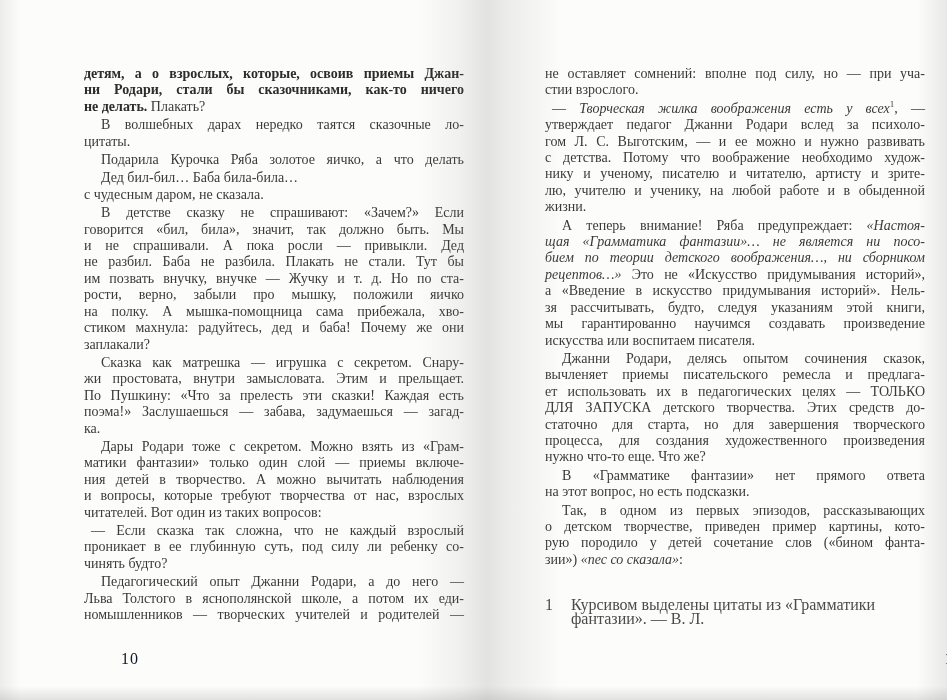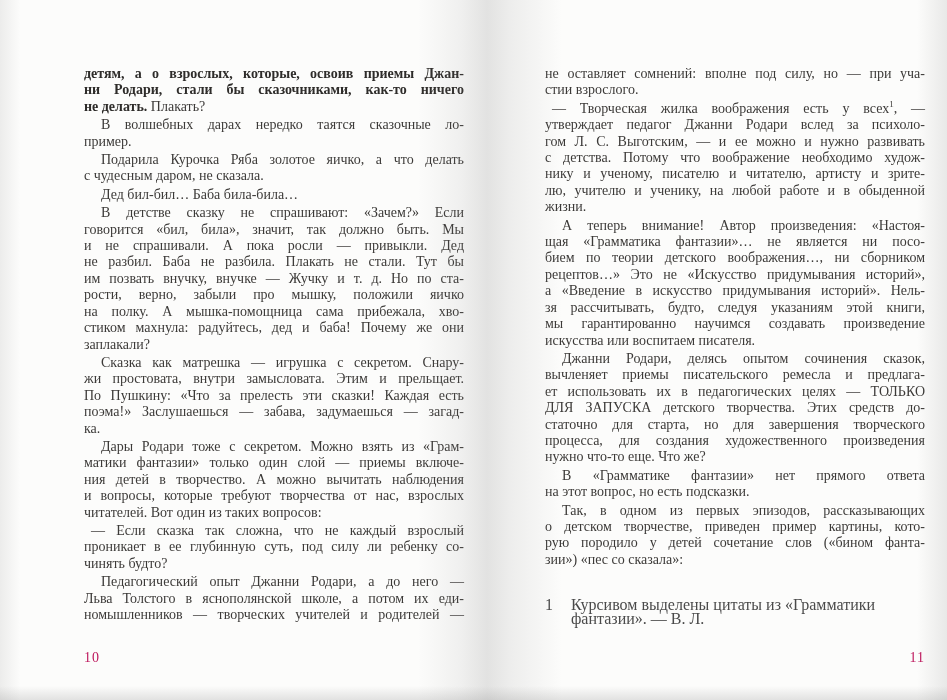--- a/index.html
+++ b/index.html
@@ -50,51 +50,51 @@
     font-size:14px;line-height:16.4px;
   }
   .col-left{left:84px;}
   .col-right{left:545px;}
   .ln{text-align:justify;text-align-last:justify;}
   .ln.end{text-align-last:left;}
   .ln.ind{text-indent:17px;}
   .ln.dash{text-indent:7px;}
   .ln.p{margin-top:2px;}
   .b{font-weight:bold;color:var(--bold);}
-  .i{}
+  .i{font-style:italic;}
   sup{font-size:9px;line-height:0;vertical-align:super;}
   
   .footnote{
     position:absolute;left:545px;top:598px;width:380px;
     font-size:16px;line-height:14px;color:var(--muted);
     display:flex;
   }
   .footnote .fn-marker{flex:0 0 26px;}
   
   .pagenum{
     position:absolute;top:650px;
-    font-size:14px;letter-spacing:1px;color:#be185d;
+    font-size:16px;letter-spacing:1px;color:#0f172a;margin-left:37px;
   }
   .pn-left{left:84px;}
   .pn-right{left:545px;width:380px;text-align:right;}
 </style>
 </head>
 <body>
 
 <div class="spread">
 
   <div class="page-col col-left">
       <div class="ln"><span class="b">детям, а о взрослых, которые, освоив приемы Джан-</span></div>
       <div class="ln"><span class="b">ни Родари, стали бы сказочниками, как-то ничего</span></div>
       <div class="ln end"><span class="b">не делать.</span><span> Плакать?</span></div>
       <div class="ln ind p"><span>В волшебных дарах нередко таятся сказочные ло-</span></div>
-      <div class="ln end"><span>пример.</span></div>
+      <div class="ln end"><span>цитаты.</span></div>
       <div class="ln ind p"><span>Подарила Курочка Ряба золотое яичко, а что делать</span></div>
+      <div class="ln ind end p"><span>Дед бил-бил… Баба била-била…</span></div>
       <div class="ln end"><span>с чудесным даром, не сказала.</span></div>
-      <div class="ln ind end p"><span>Дед бил-бил… Баба била-била…</span></div>
       <div class="ln ind p"><span>В детстве сказку не спрашивают: «Зачем?» Если</span></div>
       <div class="ln"><span>говорится «бил, била», значит, так должно быть. Мы</span></div>
       <div class="ln"><span>и не спрашивали. А пока росли — привыкли. Дед</span></div>
       <div class="ln"><span>не разбил. Баба не разбила. Плакать не стали. Тут бы</span></div>
       <div class="ln"><span>им позвать внучку, внучке — Жучку и т. д. Но по ста-</span></div>
       <div class="ln"><span>рости, верно, забыли про мышку, положили яичко</span></div>
       <div class="ln"><span>на полку. А мышка-помощница сама прибежала, хво-</span></div>
       <div class="ln"><span>стиком махнула: радуйтесь, дед и баба! Почему же они</span></div>
       <div class="ln end"><span>заплакали?</span></div>
       <div class="ln ind p"><span>Сказка как матрешка — игрушка с секретом. Снару-</span></div>
@@ -118,21 +118,21 @@
   <div class="page-col col-right">
       <div class="ln"><span>не оставляет сомнений: вполне под силу, но — при уча-</span></div>
       <div class="ln end"><span>стии взрослого.</span></div>
       <div class="ln dash p"><span>— </span><span class="i">Творческая жилка воображения есть у всех</span><sup>1</sup><span>, —</span></div>
       <div class="ln"><span>утверждает педагог Джанни Родари вслед за психоло-</span></div>
       <div class="ln"><span>гом Л. С. Выготским, — и ее можно и нужно развивать</span></div>
       <div class="ln"><span>с детства. Потому что воображение необходимо худож-</span></div>
       <div class="ln"><span>нику и ученому, писателю и читателю, артисту и зрите-</span></div>
       <div class="ln"><span>лю, учителю и ученику, на любой работе и в обыденной</span></div>
       <div class="ln end"><span>жизни.</span></div>
-      <div class="ln ind p"><span>А теперь внимание! Автор произведения: </span><span class="i">«Настоя-</span></div>
+      <div class="ln ind p"><span>А теперь внимание! Ряба предупреждает: </span><span class="i">«Настоя-</span></div>
       <div class="ln"><span class="i">щая «Грамматика фантазии»… не является ни посо-</span></div>
       <div class="ln"><span class="i">бием по теории детского воображения…, ни сборником</span></div>
       <div class="ln"><span class="i">рецептов…»</span><span> Это не «Искусство придумывания историй»,</span></div>
       <div class="ln"><span>а «Введение в искусство придумывания историй». Нель-</span></div>
       <div class="ln"><span>зя рассчитывать, будто, следуя указаниям этой книги,</span></div>
       <div class="ln"><span>мы гарантированно научимся создавать произведение</span></div>
       <div class="ln end"><span>искусства или воспитаем писателя.</span></div>
       <div class="ln ind p"><span>Джанни Родари, делясь опытом сочинения сказок,</span></div>
       <div class="ln"><span>вычленяет приемы писательского ремесла и предлага-</span></div>
       <div class="ln"><span>ет использовать их в педагогических целях — ТОЛЬКО</span></div>

